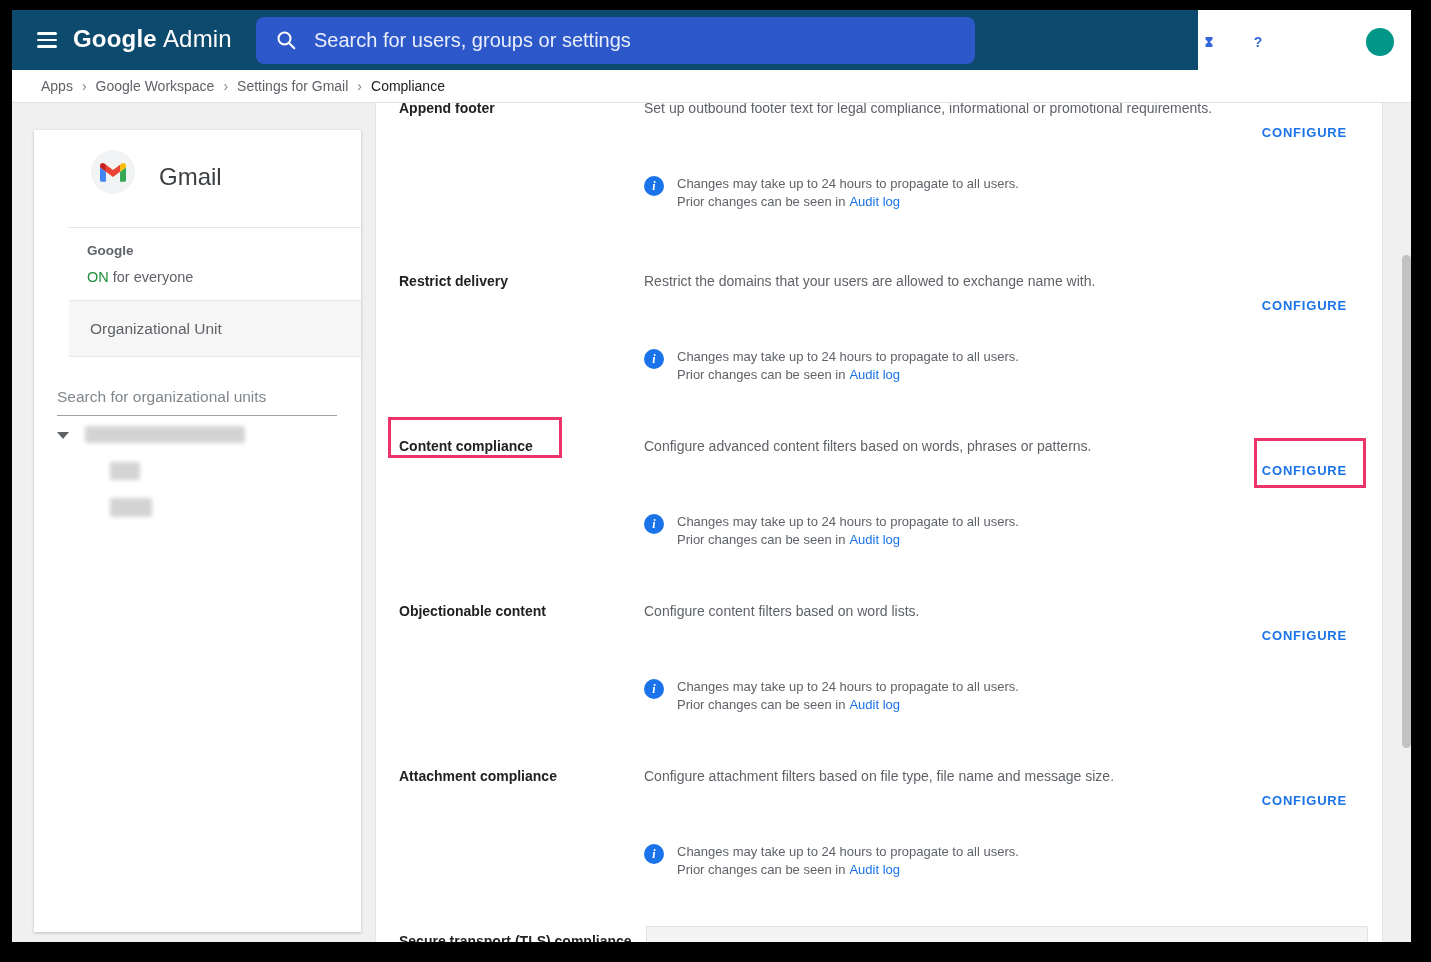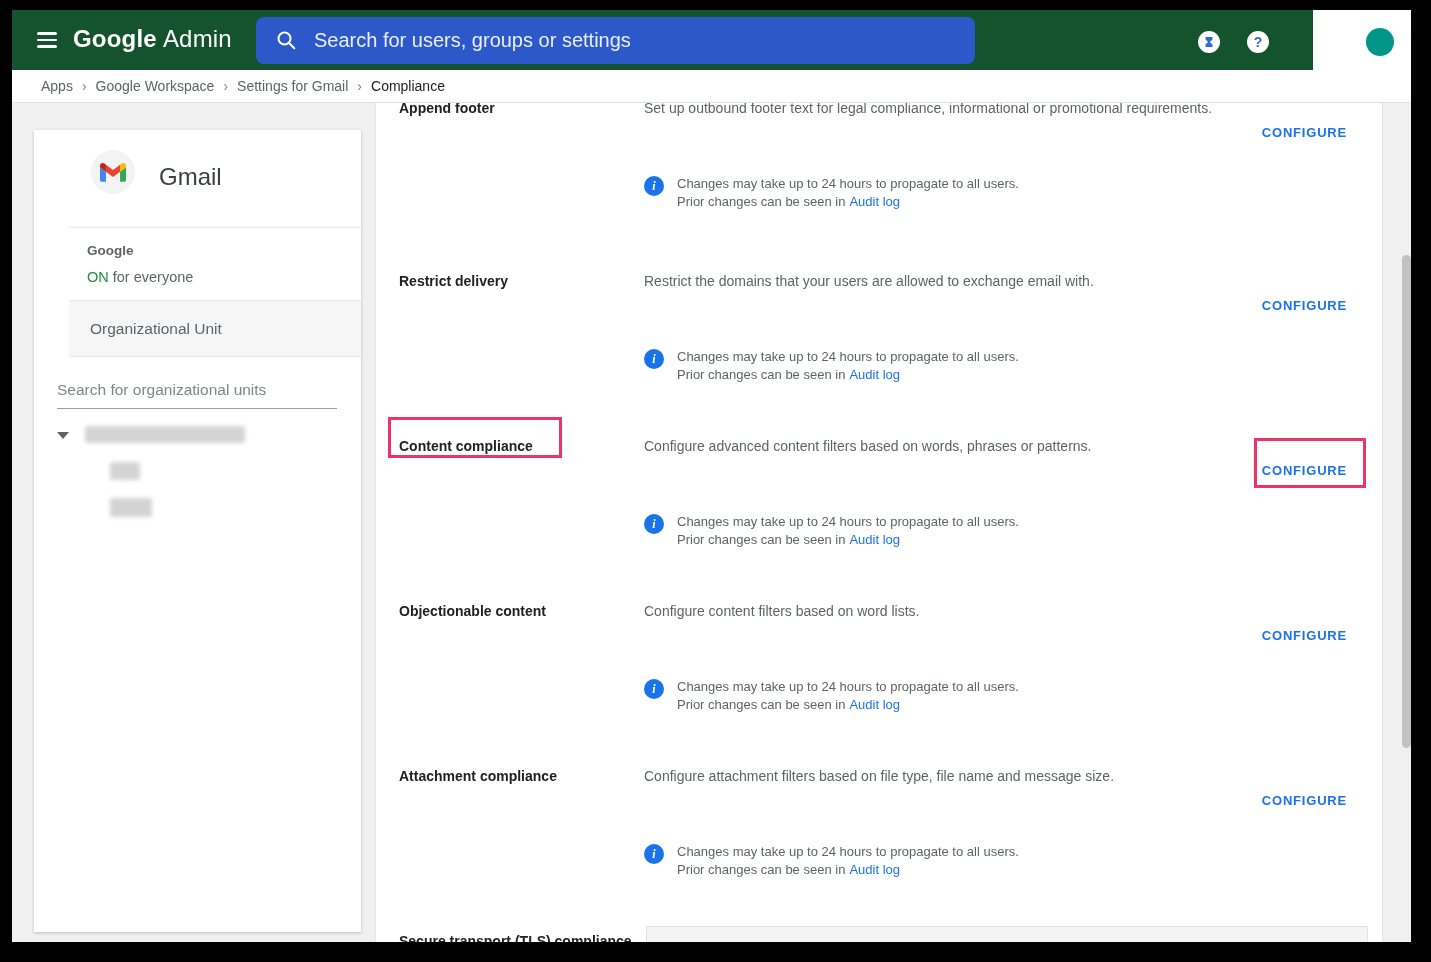--- a/index.html
+++ b/index.html
@@ -1,20 +1,20 @@
 <!DOCTYPE html>
 <html><head>
 <meta charset="utf-8">
 <style>
   * { margin:0; padding:0; box-sizing:border-box; }
   html,body { width:1431px; height:962px; background:#000; font-family:"Liberation Sans", sans-serif; overflow:hidden; }
   .window { position:absolute; left:12px; top:10px; width:1399px; height:932px; background:#fff; overflow:hidden; }
 
   
-  .appbar { position:absolute; left:0; top:0; width:1301px; height:60px; background:#14532d; }
+  .appbar { position:absolute; left:0; top:0; width:1186px; height:60px; background:#0c4a6e; }
   .hamburger { position:absolute; left:25px; top:22px; width:20px; height:16px; cursor:pointer; }
   .hamburger span { display:block; height:2.5px; background:#fff; border-radius:2px; margin-bottom:4px; }
   .logo { position:absolute; left:61px; top:15px; font-size:24px; color:#fff; letter-spacing:.2px; white-space:nowrap; }
   .logo .g1 { font-weight:700; }
   .logo .g2 { font-weight:400; margin-left:6px; }
   .searchbox { position:absolute; left:244px; top:7px; width:719px; height:47px; background:#2c58c9; border-radius:8px; }
   .searchbox svg { position:absolute; left:20px; top:13px; }
   .searchbox input { position:absolute; left:58px; top:0; width:640px; height:47px; background:transparent; border:none; outline:none; color:#fff; font-size:20px; font-family:"Liberation Sans",sans-serif; }
   .searchbox input::placeholder { color:rgba(255,255,255,.9); }
   .circle-icon { position:absolute; top:21px; width:22px; height:22px; background:#fff; border-radius:50%; display:flex; align-items:center; justify-content:center; cursor:pointer; }
@@ -36,21 +36,21 @@
   .sidebar-card { position:absolute; left:22px; top:27px; width:327px; height:802px; background:#fff; box-shadow:0 1px 3px rgba(0,0,0,.22);padding-left:35px; }
   .gmail-header { position:relative; height:98px; border-bottom:1px solid #e8e8e8; }
   .gmail-logo-circle { position:absolute; left:22px; top:20px; width:44px; height:44px; border-radius:50%; background:#f1f3f4; display:flex; align-items:center; justify-content:center; }
   .gmail-title { position:absolute; left:90px; top:33px; font-size:24px; color:#3c4043; }
   .status-section { position:relative; height:73px; border-bottom:1px solid #e8e8e8; }
   .status-label { position:absolute; left:18px; top:15px; font-size:13.5px; font-weight:700; color:#5f6368; }
   .status-value { position:absolute; left:18px; top:41px; font-size:14.5px; color:#5f6368; }
   .status-on { color:#1e8e3e; }
   .org-band { position:relative; height:56px; background:#f6f6f6; border-bottom:1px solid #e8e8e8; }
   .org-band-text { position:absolute; left:21px; top:19px; font-size:15.5px; color:#5f6368; }
-  .org-search { position:absolute; left:23px; top:245px; width:280px; }
+  .org-search { position:absolute; left:23px; top:252px; width:280px; }
   .org-search input { width:280px; border:none; outline:none; border-bottom:1px solid #9aa0a6; background:transparent; font-size:15.5px; color:#3c4043; padding:6px 0 9px 0; font-family:"Liberation Sans",sans-serif; }
   .org-search input::placeholder { color:#80868b; }
   .tree-caret { position:absolute; left:23px; top:302px; width:0; height:0; border-left:6px solid transparent; border-right:6px solid transparent; border-top:7px solid #5f6368; cursor:pointer; }
   .blob { position:absolute; background:#c9c9c9; filter:blur(2.2px); border-radius:2px; opacity:.8; cursor:pointer; }
   .blob.root { left:51px; top:296px; width:160px; height:17px; }
   .blob.c1 { left:76px; top:332px; width:30px; height:18px; }
   .blob.c2 { left:76px; top:368px; width:42px; height:19px; }
 
   
   .main-card { position:absolute; left:363px; top:0; width:1008px; height:839px; background:#fff; border-left:1px solid #e5e5e5; border-right:1px solid #e5e5e5; overflow:hidden; }
@@ -168,21 +168,21 @@
           <div class="info-badge">i</div>
           <div class="info-lines">
             <div>Changes may take up to 24 hours to propagate to all users.</div>
             <div><span>Prior changes can be seen in</span><a class="audit-link">Audit log</a></div>
           </div>
         </div>
       </div>
 
       <div class="setting-row" style="top:169px;">
         <div class="s-label">Restrict delivery</div>
-        <div class="s-desc">Restrict the domains that your users are allowed to exchange email with.</div>
+        <div class="s-desc">Restrict the domains that your users are allowed to exchange name with.</div>
         <div class="s-configure">CONFIGURE</div>
         <div class="s-info">
           <div class="info-badge">i</div>
           <div class="info-lines">
             <div>Changes may take up to 24 hours to propagate to all users.</div>
             <div><span>Prior changes can be seen in</span><a class="audit-link">Audit log</a></div>
           </div>
         </div>
       </div>
 

